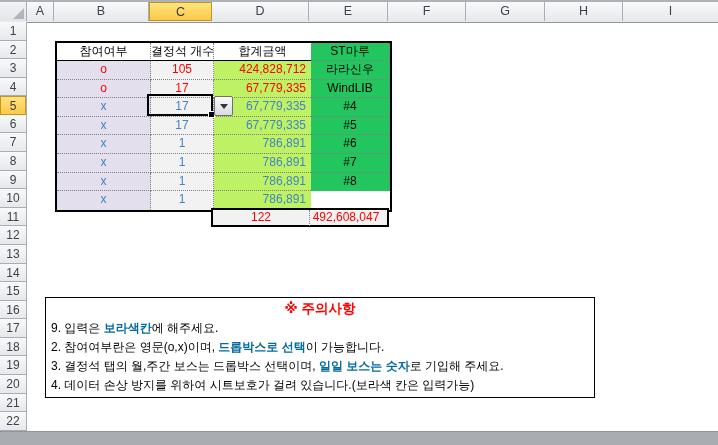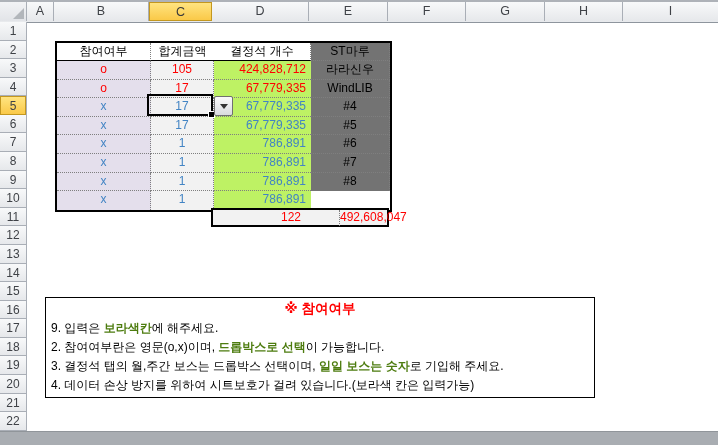--- a/index.html
+++ b/index.html
@@ -38,51 +38,51 @@
   
   .xl-table{
     position:absolute;left:55px;top:40.5px;
     display:grid;grid-template-columns:94px 63px 97px 79px;grid-auto-rows:18.6px;
     border:2px solid #000;background:#fff;
   }
   .tc{box-sizing:border-box;line-height:17.5px;overflow:hidden;white-space:nowrap;}
   .tc.vline{border-right:1px dotted #7f7f7f;}
   .tc.hline{border-bottom:1px dotted #7f7f7f;}
   .tc.head{text-align:center;border-bottom:1.5px solid #000;background:#fff;}
-  .tc.name{background:#737373;text-align:center;}
+  .tc.name{background:#22c55e;text-align:center;}
   .tc.join{background:#e4dfec;text-align:center;}
   .tc.count{background:#f2f2f2;text-align:center;}
   .tc.amount{background:#bef264;text-align:right;padding-right:5px;}
   .row-red .join,.row-red .count,.row-red .amount{color:#ff0000;}
   .row-blue .join,.row-blue .count,.row-blue .amount{color:#4284c4;}
   
   .totals{
     position:absolute;left:211px;top:208px;width:178px;height:19px;box-sizing:border-box;
     display:grid;grid-template-columns:97px 1fr;
-    border:2px solid #000;background:#f2f2f2;color:#ff0000;padding-left:30px;
+    border:2px solid #000;background:#f2f2f2;color:#ff0000;
   }
   .totals .t-count{text-align:center;line-height:15.5px;border-right:1px dotted #7f7f7f;box-sizing:border-box;}
   .totals .t-amount{text-align:center;line-height:15.5px;padding-right:5px;}
   
   .sel-box{position:absolute;left:147px;top:94px;width:66px;height:22px;box-sizing:border-box;border:2px solid #000;}
   .sel-box .handle{position:absolute;right:-4px;bottom:-4px;width:5px;height:5px;background:#000;border:1px solid #fff;}
   .dd-btn{
     position:absolute;left:214px;top:96px;width:19px;height:20px;box-sizing:border-box;
     background:linear-gradient(#fafafa,#d9dbde);border:1px solid #707070;border-radius:2px;
     display:flex;align-items:center;justify-content:center;
   }
   .dd-btn .arr{width:0;height:0;border-left:4px solid transparent;border-right:4px solid transparent;border-top:5px solid #333;}
   
   .notice{
     position:absolute;left:45px;top:297px;width:550px;height:101px;box-sizing:border-box;
     border:1.5px solid #000;background:#fff;
   }
   .notice .title{height:21px;line-height:21px;text-align:center;color:#ff0000;font-weight:bold;font-size:13.5px;}
   .notice .line{line-height:19px;padding-left:5px;font-size:12px;}
-  .seg-red{color:#4d7c0f;font-weight:bold;}
+  .seg-red{color:#0369a1;font-weight:bold;}
   .seg-black{color:#000;}
 </style>
 </head>
 <body>
 
 <div id="stage">
 
   <div class="top-strip"></div>
 
   <div class="col-headers">
@@ -120,22 +120,22 @@
     <div class="rh">17</div>
     <div class="rh">18</div>
     <div class="rh">19</div>
     <div class="rh">20</div>
     <div class="rh">21</div>
     <div class="rh">22</div>
   </div>
 
   <div class="xl-table">
     <div class="tc head vline">참여여부</div>
+    <div class="tc head vline">결정석 개수</div>
     <div class="tc head">합계금액</div>
-    <div class="tc head vline">결정석 개수</div>
 
     <div style="display:contents" class="row-red">
       <div class="tc name vline hline">ST마루</div>
       <div class="tc join vline hline">o</div>
       <div class="tc count vline hline">105</div>
       <div class="tc amount hline">424,828,712</div>
     </div>
     <div style="display:contents" class="row-red">
       <div class="tc name vline hline">라라신우</div>
       <div class="tc join vline hline">o</div>
@@ -186,21 +186,21 @@
   </div>
 
   <div class="sel-box">
     <div class="handle"></div>
   </div>
   <div class="dd-btn">
     <span class="arr"></span>
   </div>
 
   <div class="notice">
-    <div class="title">※ 참여여부</div>
+    <div class="title">※ 주의사항</div>
     <div class="line">
       <span class="seg-black">9. 입력은 </span><span class="seg-red">보라색칸</span><span class="seg-black">에 해주세요.</span>
     </div>
     <div class="line">
       <span class="seg-black">2. 참여여부란은 영문(o,x)이며, </span><span class="seg-red">드롭박스로 선택</span><span class="seg-black">이 가능합니다.</span>
     </div>
     <div class="line">
       <span class="seg-black">3. 결정석 탭의 월,주간 보스는 드롭박스 선택이며, </span><span class="seg-red">일일 보스는 숫자</span><span class="seg-black">로 기입해 주세요.</span>
     </div>
     <div class="line">

